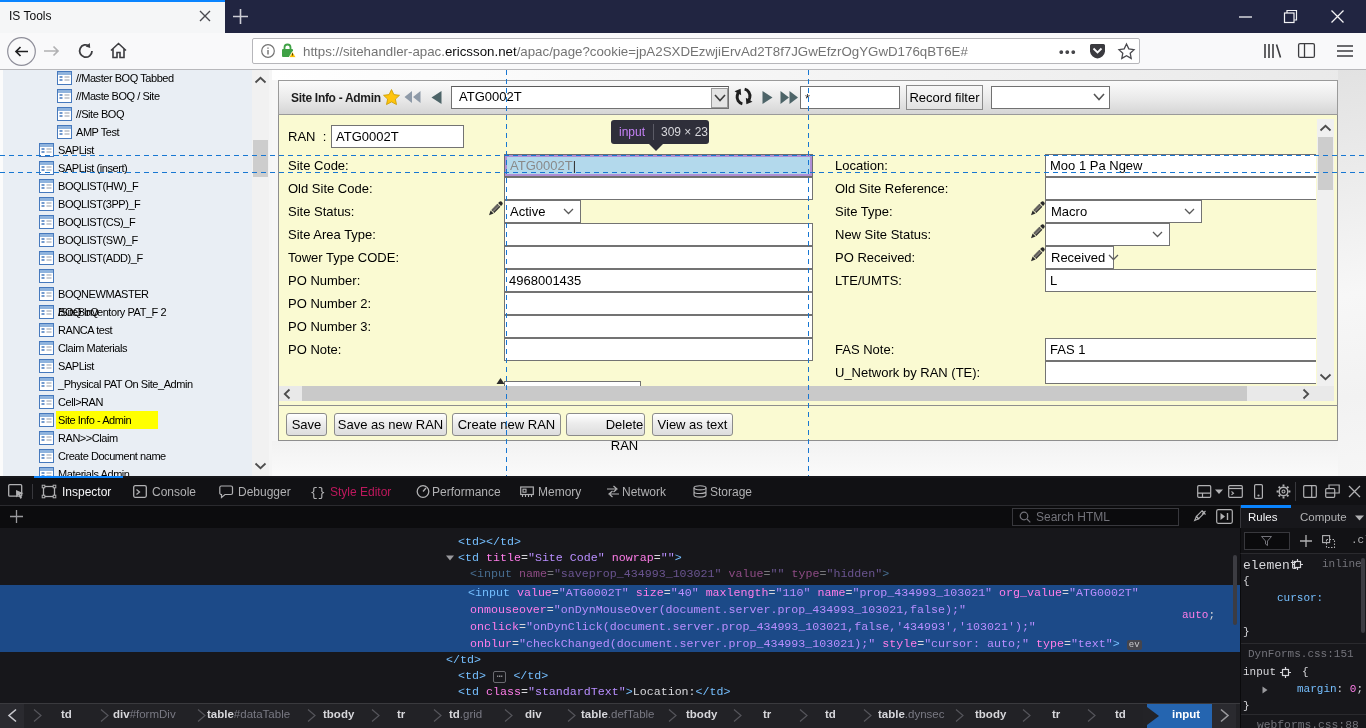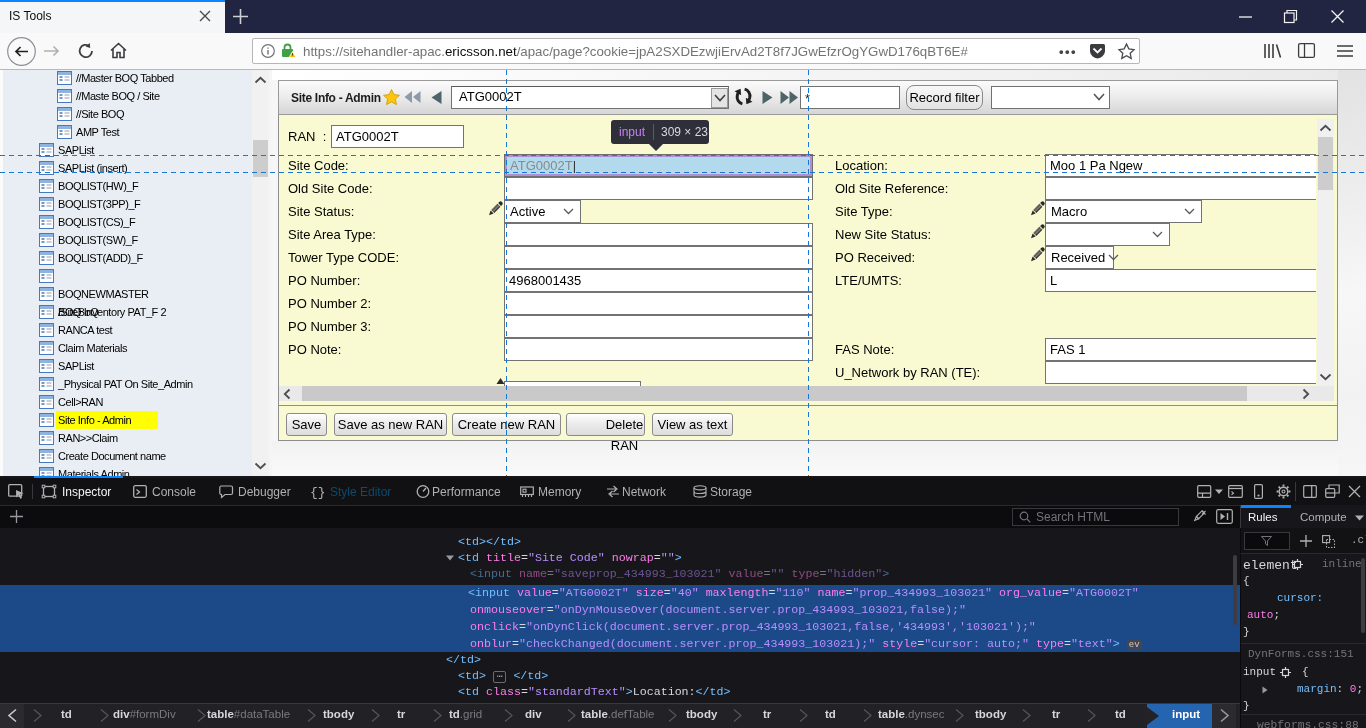--- a/index.html
+++ b/index.html
@@ -291,21 +291,21 @@
     </g>
   </svg>
 <svg style="left:762px;top:91px;" width="11" height="13">
     <path d="M0.5 0 L10.5 6.5 L0.5 13 Z" fill="#4d6468"></path>
   </svg>
 <svg style="left:780px;top:91px;" width="19" height="13">
     <path d="M0.5 0 L9 6.5 L0.5 13 Z M9.5 0 L18 6.5 L9.5 13 Z" fill="#4d6468"></path>
   </svg>
 <div class="abs" style="left:800px;top:86px;width:100px;height:23px;background:#fff;border:1px solid #717171;"></div>
 <div class="abs" style="left:805px;top:91px;font-size:13px;color:#1c1c1c;">*</div>
-<div class="btn" style="left:906px;top:85px;width:77px;height:25px;line-height:23px;border-radius:8px;background:linear-gradient(#f8f8f8,#e2e2e2);border-color:#8a8a8a;">Record filter</div>
+<div class="btn" style="left:906px;top:85px;width:77px;height:25px;line-height:23px;border-radius:0;background:linear-gradient(#f8f8f8,#e2e2e2);border-color:#8a8a8a;">Record filter</div>
 <div class="abs" style="left:991px;top:86px;width:119px;height:23px;background:#fff;border:1px solid #717171;"></div>
 <svg style="left:1093px;top:93px;" width="12" height="8">
     <path d="M1 1 L6 6.5 L11 1" fill="none" stroke="#565656" stroke-width="1.6"></path>
   </svg>
 <div class="abs" style="left:278px;top:115px;width:1060px;height:326px;background:#fafad2;border:1px solid #8e8e8e;border-top:none;"></div>
 <div class="lbl" style="left:288px;top:125px;">RAN&nbsp;&nbsp;:</div>
 <div class="inp" style="left:331px;top:125px;width:133px;">ATG0002T</div>
 <div class="lbl" style="left:288px;top:154px;">Site Code:</div>
 <div class="lbl" style="left:288px;top:177px;">Old Site Code:</div>
 <div class="lbl" style="left:288px;top:200px;">Site Status:</div>
@@ -438,21 +438,21 @@
     <path d="M3.5 4.5 L6.5 7 L3.5 9.5" fill="none" stroke="#b1b1b3" stroke-width="1.3"></path>
   </svg>
 <div class="dtab" style="left:152px;top:485px;color:#b1b1b3;">Console</div>
 <svg style="left:219px;top:485px;" width="14" height="13">
     <path d="M2 1 H12 A1.5 1.5 0 0 1 13.5 2.5 V8 A1.5 1.5 0 0 1 12 9.5 H6 L2.5 12.5 V9.5 A1.5 1.5 0 0 1 0.8 8 V2.5 A1.5 1.5 0 0 1 2 1 Z" fill="none" stroke="#b1b1b3" stroke-width="1.2"></path>
   </svg>
 <div class="dtab" style="left:238px;top:485px;color:#b1b1b3;">Debugger</div>
 <svg style="left:310px;top:485px;" width="16" height="13">
     <text x="0" y="11" font-family="Liberation Mono,monospace" font-size="13" fill="#b1b1b3">{}</text>
   </svg>
-<div class="dtab" style="left:330px;top:485px;color:#0c4a6e;">Style Editor</div>
+<div class="dtab" style="left:330px;top:485px;color:#be185d;">Style Editor</div>
 <svg style="left:416px;top:485px;" width="14" height="13">
     <circle cx="7" cy="6.5" r="5.8" fill="none" stroke="#b1b1b3" stroke-width="1.3"></circle>
     <path d="M7 6.5 L10 3" stroke="#b1b1b3" stroke-width="1.3"></path>
   </svg>
 <div class="dtab" style="left:432px;top:485px;color:#b1b1b3;">Performance</div>
 <svg style="left:520px;top:485px;" width="14" height="13">
     <rect x="0.7" y="2" width="12.6" height="7.5" fill="none" stroke="#b1b1b3" stroke-width="1.2"></rect>
     <rect x="3" y="4.2" width="3" height="3" fill="none" stroke="#b1b1b3" stroke-width="1.1"></rect>
     <path d="M2.5 9.5 V12 M5.5 9.5 V12 M8.5 9.5 V12 M11.5 9.5 V12" stroke="#b1b1b3" stroke-width="1.1"></path>
   </svg>
@@ -641,21 +641,21 @@
   </svg>
 <div class="abs mono" style="left:1351px;top:534px;font-size:11px;color:#b1b1b3;">.cl</div>
 <div class="abs mono" style="left:1243px;top:558px;font-size:13px;white-space:pre;"><span style="color:#d7d7db;">element</span></div>
 <svg style="left:1292px;top:559px;" width="11" height="11">
     <rect x="2.5" y="2.5" width="6" height="6" fill="none" stroke="#d7d7db" stroke-width="1.2"></rect>
     <path d="M5.5 0 V2 M5.5 9 V11 M0 5.5 H2 M9 5.5 H11" stroke="#d7d7db" stroke-width="1.2"></path>
   </svg>
 <div class="abs mono" style="left:1322px;top:558px;font-size:11px;white-space:pre;"><span style="color:#73737a;">inline</span></div>
 <div class="abs mono" style="left:1243px;top:575px;font-size:11px;white-space:pre;"><span style="color:#d7d7db;">{</span></div>
 <div class="abs mono" style="left:1277px;top:592px;font-size:11px;white-space:pre;"><span style="color:#75bfff;">cursor:</span></div>
-<div class="abs mono" style="left:1247px;top:609px;font-size:11px;white-space:pre;"><span style="color:#ff7de9;">auto</span><span style="color:#d7d7db;">;</span></div>
+<div class="abs mono" style="left:1182px;top:609px;font-size:11px;white-space:pre;"><span style="color:#ff7de9;">auto</span><span style="color:#d7d7db;">;</span></div>
 <div class="abs mono" style="left:1243px;top:626px;font-size:11px;white-space:pre;"><span style="color:#d7d7db;">}</span></div>
 <div class="abs" style="left:1241px;top:643px;width:125px;height:1px;background:#2a2a2e;"></div>
 <div class="abs mono" style="left:1248px;top:648px;font-size:11px;white-space:pre;"><span style="color:#73737a;">DynForms.css:151</span></div>
 <div class="abs mono" style="left:1243px;top:666px;font-size:11px;white-space:pre;"><span style="color:#d7d7db;">input</span></div>
 <svg style="left:1280px;top:667px;" width="11" height="11">
     <rect x="2.5" y="2.5" width="6" height="6" fill="none" stroke="#d7d7db" stroke-width="1.2"></rect>
     <path d="M5.5 0 V2 M5.5 9 V11 M0 5.5 H2 M9 5.5 H11" stroke="#d7d7db" stroke-width="1.2"></path>
   </svg>
 <div class="abs mono" style="left:1302px;top:666px;font-size:11px;white-space:pre;"><span style="color:#d7d7db;">{</span></div>
 <svg style="left:1262px;top:686px;" width="6" height="8">

